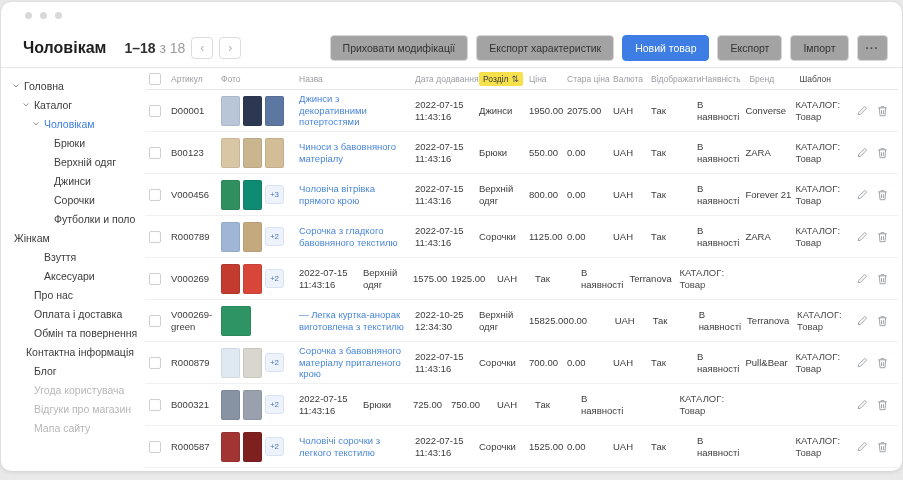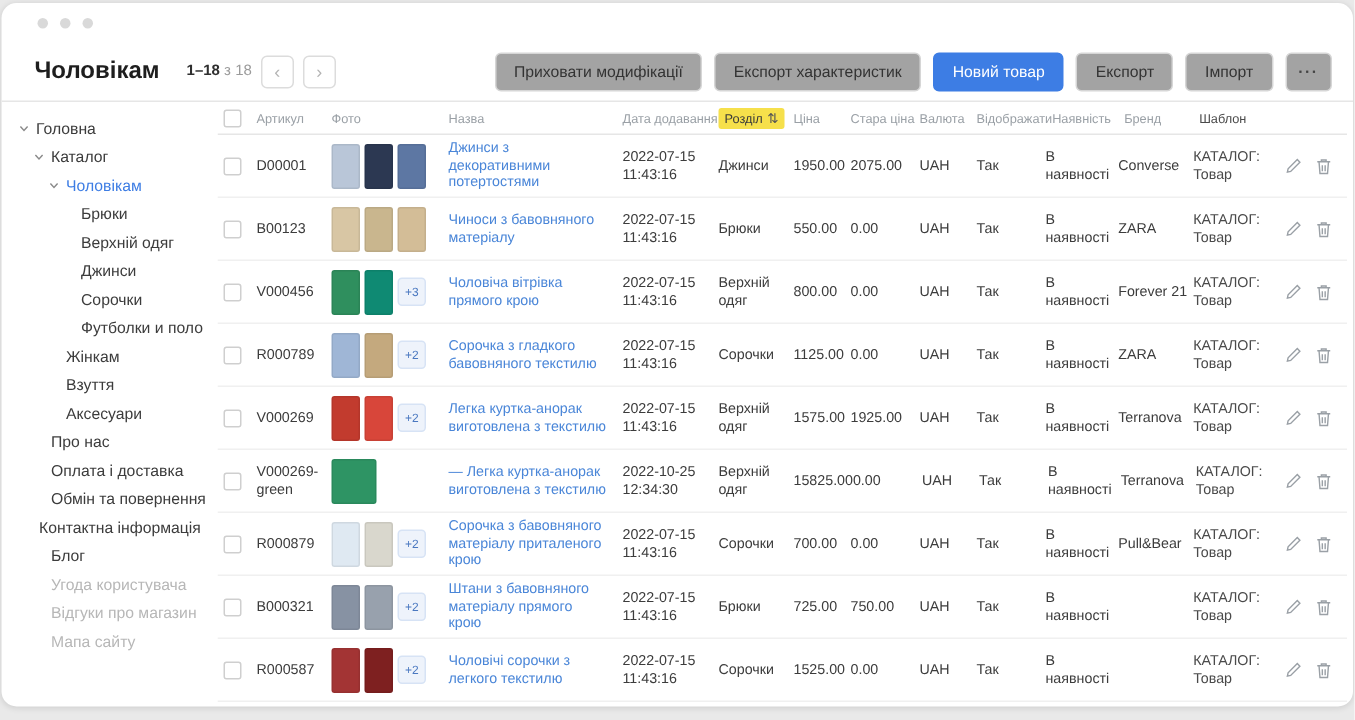--- a/index.html
+++ b/index.html
@@ -8,21 +8,21 @@
 
   .window { position:absolute; left:1px; right:1px; top:2px; bottom:9px; background:#fff;
             border-radius:10px; overflow:hidden; box-shadow:0 1px 4px rgba(0,0,0,.12); }
 
   .titlebar { height:26px; display:flex; align-items:center; padding-left:24px; gap:8px; }
   .dot { width:7px; height:7px; border-radius:50%; background:#d9d9d9; display:inline-block; cursor:pointer; }
 
   .toolbar { height:40px; display:flex; align-items:center; padding:0 14px 0 22px; border-bottom:1px solid #e6e6e6; }
   .title { font-size:16px; font-weight:bold; color:#1e1e1e; }
   .pag { display:flex; align-items:center; gap:6px; margin-left:18px; }
-  .pag-text { font-size:10px; color:#9b9b9b; }
+  .pag-text { font-size:14px; color:#9b9b9b; }
   .pag-range { color:#2f2f2f; font-weight:bold; }
   .pag-btn { width:22px; height:22px; border:1px solid #dcdcdc; border-radius:4px; background:#fff;
              display:flex; align-items:center; justify-content:center; color:#b3b3b3; font-size:12px; cursor:pointer; }
   .toolbar-right { margin-left:auto; display:flex; gap:8px; align-items:center; }
   .btn { height:26px; padding:0 12px; border:1px solid #d6d6d6; border-radius:4px; background:#a3a3a3;
          font-size:10.5px; color:#333; display:flex; align-items:center; white-space:nowrap; cursor:pointer;
          font-family:"Liberation Sans", sans-serif; }
   .btn.primary { background:#3d7de4; border-color:#3d7de4; color:#fff; }
   .btn.more { padding:0 8px; letter-spacing:1px; color:#444; font-weight:bold; }
 
@@ -171,21 +171,21 @@
     <span class="side-label">Сорочки</span>
   </div>
         <div class="side-item" style="padding-left: 40px;">
     <span class="caret hidden-caret">
       <svg width="8" height="8" viewBox="0 0 10 10">
               <path d="M2 3l3 3.2L8 3" fill="none" stroke="currentColor" stroke-width="1.2"></path>
             </svg>
     </span>
     <span class="side-label">Футболки и поло</span>
   </div>
-        <div class="side-item" style="padding-left: 30px;">
+        <div class="side-item" style="">
     <span class="caret hidden-caret">
       <svg width="8" height="8" viewBox="0 0 10 10">
               <path d="M2 3l3 3.2L8 3" fill="none" stroke="currentColor" stroke-width="1.2"></path>
             </svg>
     </span>
     <span class="side-label">Жінкам</span>
   </div>
         <div class="side-item" style="padding-left: 30px;">
     <span class="caret hidden-caret">
       <svg width="8" height="8" viewBox="0 0 10 10">
@@ -457,23 +457,20 @@
           <div class="trow">
     <div class="cell col-check">
       <span class="cb"></span>
     </div>
     <div class="col-sku">V000269</div>
     <div class="cell col-photo photo-strip">
               <span class="thumb" style="background: rgb(194, 59, 46);"></span>
               <span class="thumb" style="background: rgb(216, 70, 58);"></span>
               <span class="pbadge">+2</span>
             </div>
-    <div class="col-name cell">
-      <a class="namelink">Легка куртка-анорак виготовлена з текстилю</a>
-    </div>
     <div class="col-date">
       <div>2022-07-15</div>
       <div>11:43:16</div>
     </div>
     <div class="col-section">Верхній одяг</div>
     <div class="cell col-price">1575.00</div>
     <div class="cell col-oldprice">1925.00</div>
     <div class="cell col-currency">UAH</div>
     <div class="cell col-display">Так</div>
     <div class="col-availability">В наявності</div>
@@ -578,23 +575,20 @@
           <div class="trow">
     <div class="cell col-check">
       <span class="cb"></span>
     </div>
     <div class="col-sku">B000321</div>
     <div class="cell col-photo photo-strip">
               <span class="thumb" style="background: rgb(135, 146, 163);"></span>
               <span class="thumb" style="background: rgb(152, 161, 173);"></span>
               <span class="pbadge">+2</span>
             </div>
-    <div class="col-name cell">
-      <a class="namelink">Штани з бавовняного матеріалу прямого крою</a>
-    </div>
     <div class="col-date">
       <div>2022-07-15</div>
       <div>11:43:16</div>
     </div>
     <div class="col-section">Брюки</div>
     <div class="cell col-price">725.00</div>
     <div class="cell col-oldprice">750.00</div>
     <div class="cell col-currency">UAH</div>
     <div class="cell col-display">Так</div>
     <div class="col-availability">В наявності</div>

